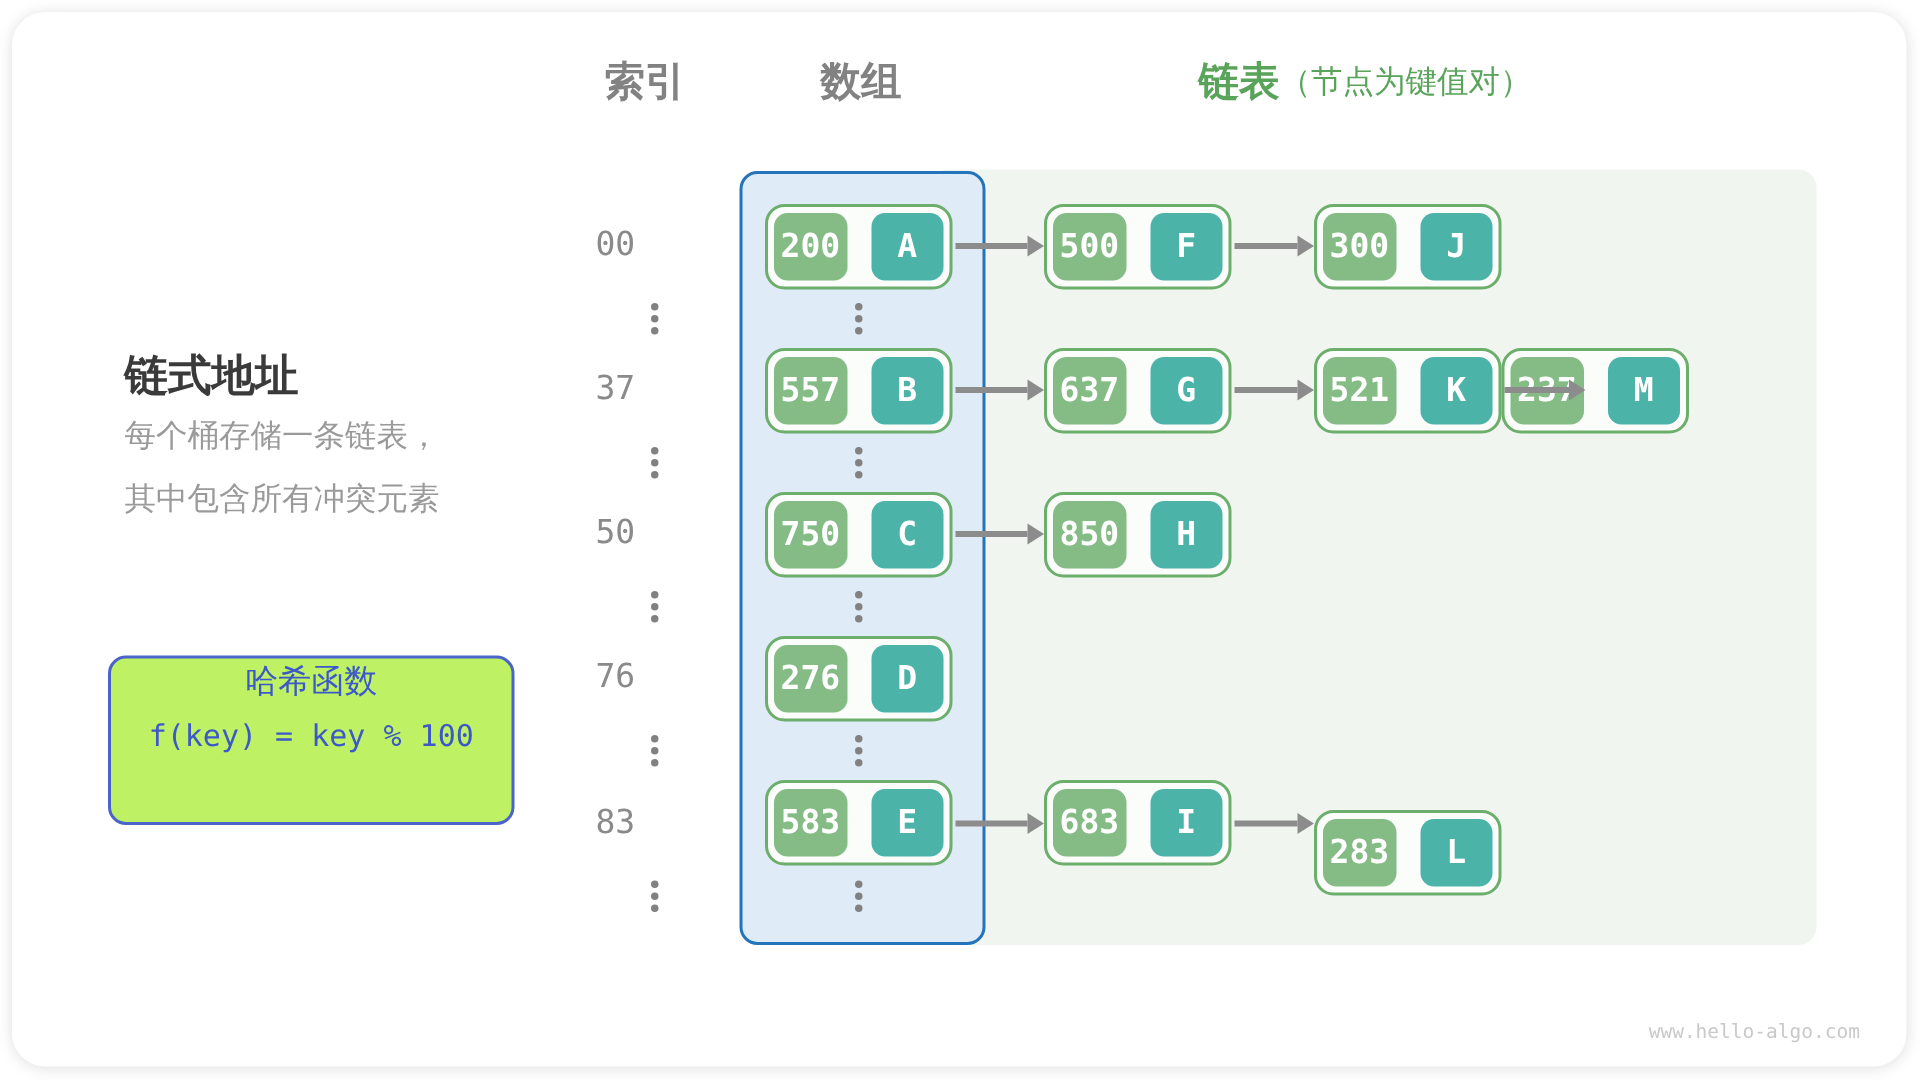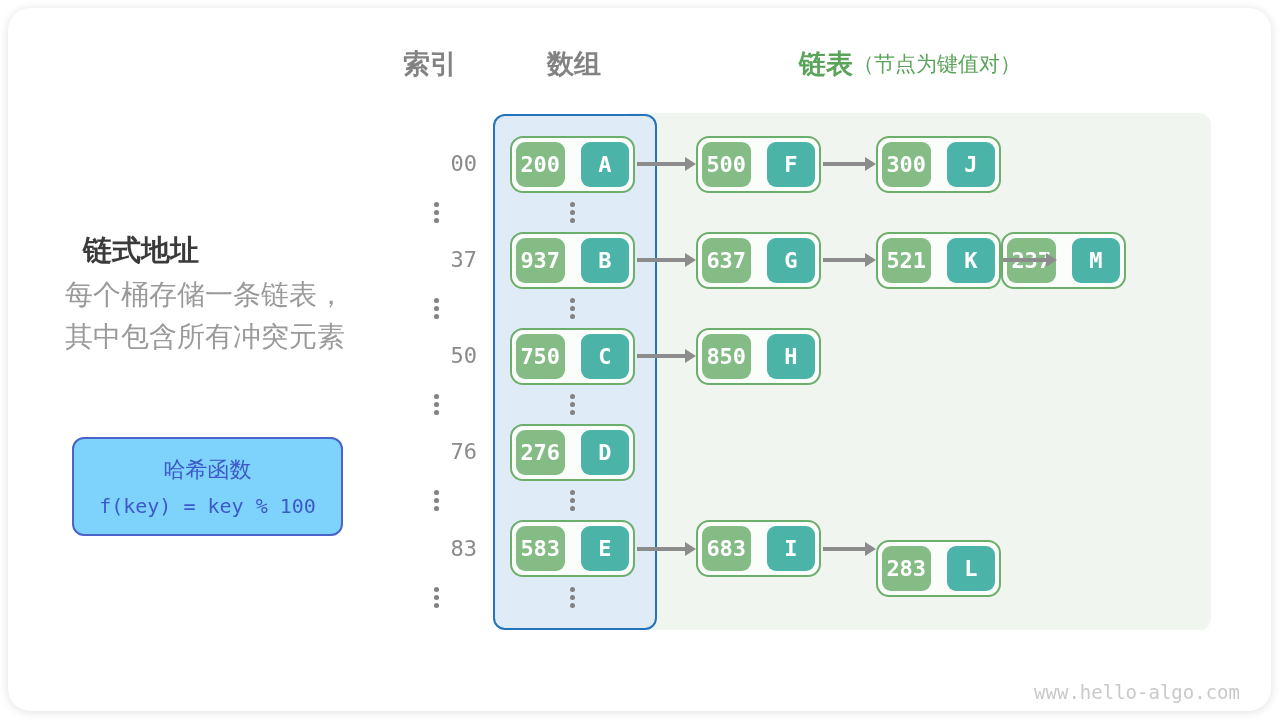--- a/index.html
+++ b/index.html
@@ -6,21 +6,21 @@
   body{
     width:1280px;height:720px;position:relative;overflow:hidden;
     background:#ffffff;font-family:"Liberation Sans",sans-serif;
   }
   .card{
     position:absolute;left:8px;top:8px;width:1263px;height:703px;
     background:#ffffff;border-radius:22px;
     box-shadow:0 1px 10px rgba(0,0,0,.13);z-index:0;
   }
   .hdr{
-    position:absolute;top:46px;font-size:27px;font-weight:bold;
+    position:absolute;top:36px;font-size:27px;font-weight:bold;
     color:#828282;white-space:nowrap;z-index:4;text-align:center;
   }
   .hdr-green{color:#5AA35A}
   .hdr-note{font-weight:normal;font-size:21px;margin-left:0;vertical-align:2px}
   .list-region{
     position:absolute;left:620px;top:113px;width:591px;height:517px;
     background:#F0F6EF;border-radius:12px;z-index:1;
   }
   .array-box{
     position:absolute;left:493px;top:114px;width:164px;height:516px;
@@ -32,44 +32,44 @@
     border:2px solid #6CAE6C;border-radius:13px;box-sizing:border-box;
     display:flex;gap:16px;padding:4px;z-index:3;
   }
   .cell{
     flex:1;border-radius:9px;display:flex;align-items:center;justify-content:center;
     font-family:"DejaVu Sans Mono",monospace;font-size:22px;font-weight:600;color:#ffffff;
   }
   .key{background:#85BC85}
   .val{background:#4CB3A9}
   .idx{
-    position:absolute;width:80px;text-align:right;z-index:4;
+    position:absolute;width:80px;text-align:left;z-index:4;
     font-family:"DejaVu Sans Mono",monospace;font-size:22px;color:#8A8A8A;
   }
   .dots{position:absolute;display:flex;flex-direction:column;gap:3px;z-index:3}
   .dots i{display:block;width:5px;height:5px;border-radius:50%;background:#818181}
   .arrow{position:absolute;height:3.5px;background:#8C8C8C;z-index:3}
   .arrow::after{
     content:"";position:absolute;right:-11px;top:-5.4px;width:0;height:0;
     border-left:11px solid #8C8C8C;border-top:7px solid transparent;border-bottom:7px solid transparent;
   }
   .side-title{position:absolute;left:83px;top:231px;font-size:29px;font-weight:bold;color:#3A3A3A;z-index:4}
-  .side-desc{position:absolute;left:65px;font-size:28px;color:#9A9A9A;z-index:4;white-space:nowrap}
+  .side-desc{position:absolute;left:83px;font-size:21px;color:#9A9A9A;z-index:4;white-space:nowrap}
   .desc1{top:276px}
   .desc2{top:318px}
   .hash-box{
-    position:absolute;left:72px;top:437px;width:271px;height:99px;box-sizing:border-box;
-    border:2px solid #4A64CB;border-radius:12px;background:#7dd3fc;z-index:4;
-    display:flex;flex-direction:column;align-items:center;justify-content:center;gap:9px;
+    position:absolute;left:72px;top:437px;width:271px;height:113px;box-sizing:border-box;
+    border:2px solid #4A64CB;border-radius:12px;background:#bef264;z-index:4;
+    display:flex;flex-direction:column;align-items:center;gap:9px;
   }
   .hash-title{font-size:22px;color:#3D58C9}
   .hash-formula{font-family:"DejaVu Sans Mono",monospace;font-size:20px;color:#3D58C9;white-space:pre}
   .footer{
     position:absolute;top:681px;right:40px;z-index:4;
-    font-family:"DejaVu Sans Mono",monospace;font-size:19px;color:#C9C9C9;
+    font-family:"DejaVu Sans Mono",monospace;font-size:13px;color:#C9C9C9;
   }
 </style>
 </head>
 <body>
 
 <div class="card"></div>
 
 <div class="hdr" style="left:403px">索引</div>
 <div class="hdr" style="left:547px">数组</div>
 <div class="hdr hdr-green" style="left:799px"><span>链表</span><span class="hdr-note">（节点为键值对）</span></div>
@@ -150,21 +150,21 @@
 <div class="node" style="left:696px;top:136px">
   <span class="cell key">500</span>
   <span class="cell val">F</span>
 </div>
 <div class="node" style="left:876px;top:136px">
   <span class="cell key">300</span>
   <span class="cell val">J</span>
 </div>
 
 <div class="node" style="left:510px;top:232px">
-  <span class="cell key">937</span>
+  <span class="cell key">557</span>
   <span class="cell val">B</span>
 </div>
 <div class="node" style="left:696px;top:232px">
   <span class="cell key">637</span>
   <span class="cell val">G</span>
 </div>
 <div class="node" style="left:876px;top:232px">
   <span class="cell key">521</span>
   <span class="cell val">K</span>
 </div>

